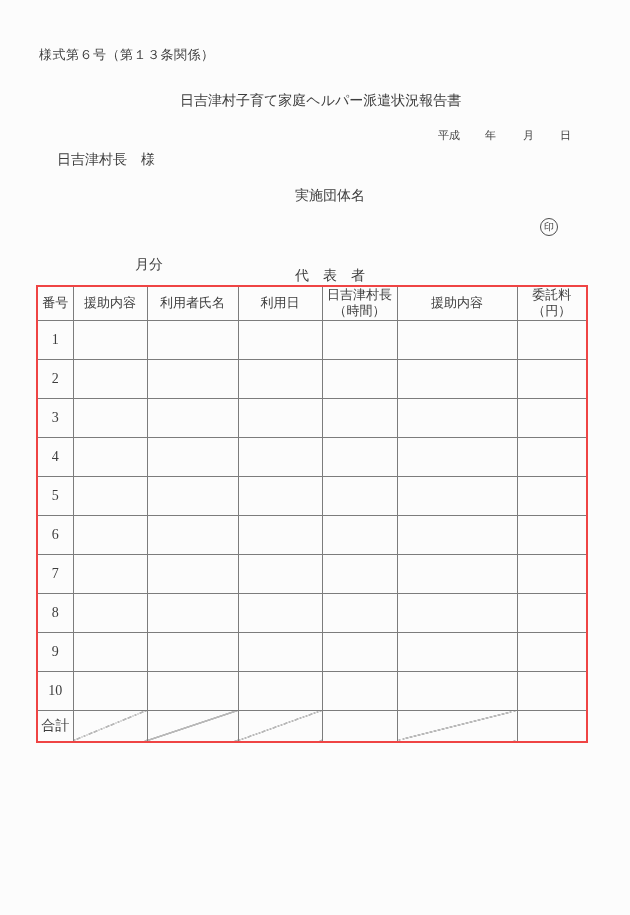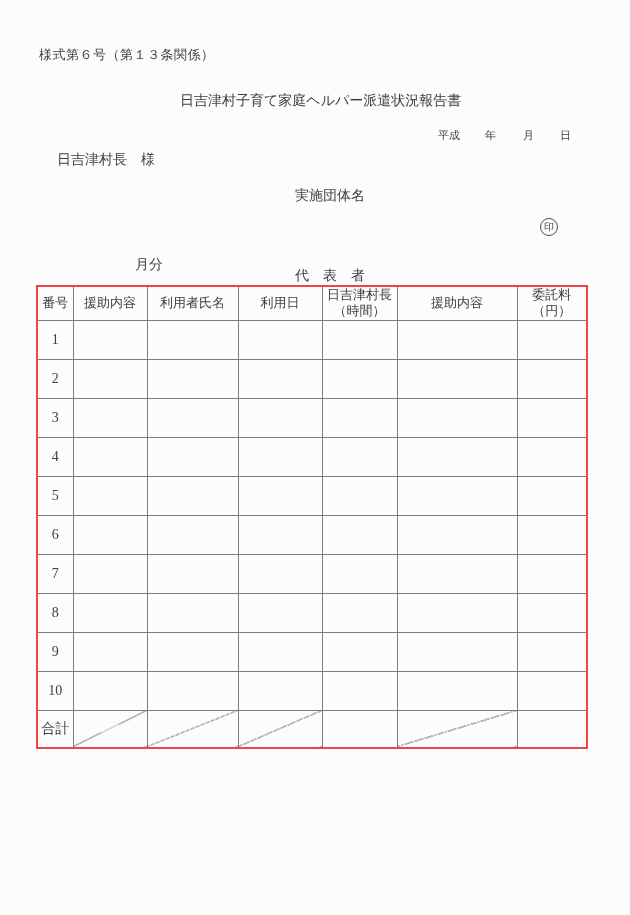--- a/index.html
+++ b/index.html
@@ -44,21 +44,21 @@
   .report-table th, .report-table td {
     border: 1px solid #7c7c7c;
     padding: 0;
     text-align: center;
     vertical-align: middle;
     font-weight: normal;
     overflow: hidden;
   }
   .report-table thead tr { height: 34px; }
   .report-table tbody tr { height: 39px; }
-  .report-table tr.total-row { height: 38px; }
+  .report-table tr.total-row { height: 32px; }
   .report-table th {
     font-size: 13px;
     line-height: 1.25;
     white-space: pre-line;
   }
   .report-table td { font-size: 14px; }
   col.c0 { width: 36px; }
   col.c1 { width: 74px; }
   col.c2 { width: 91px; }
   col.c3 { width: 84px; }

